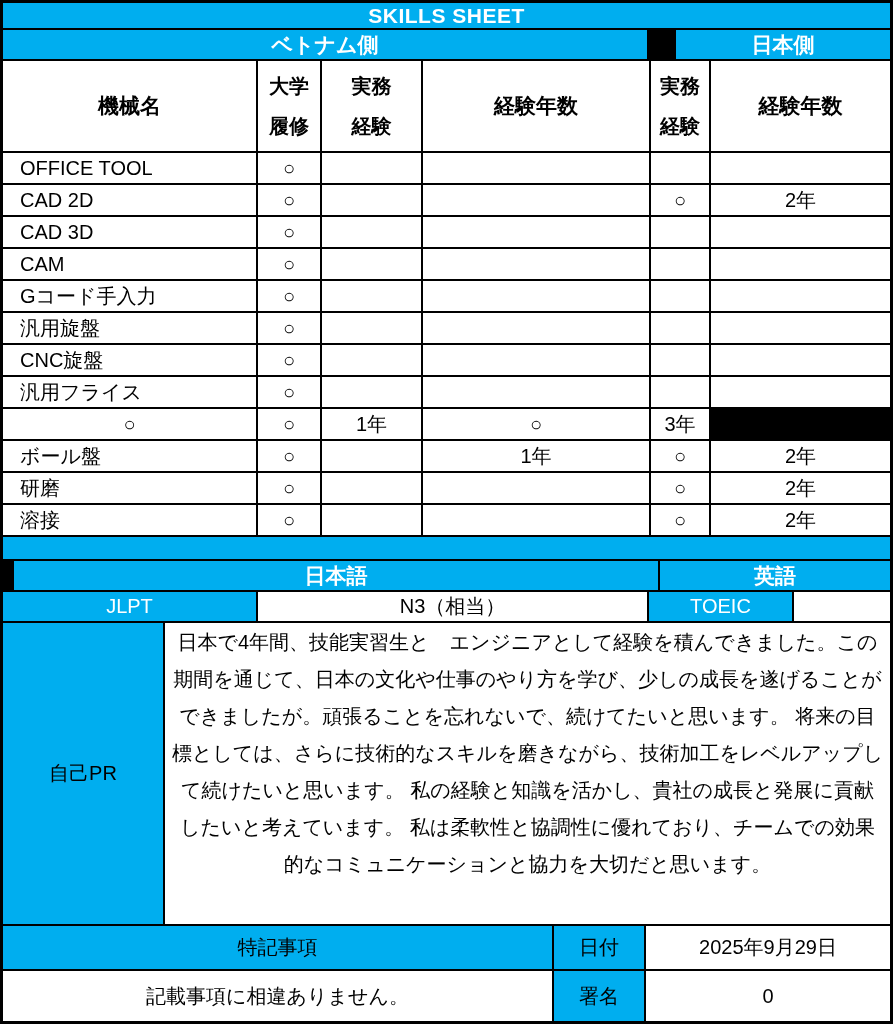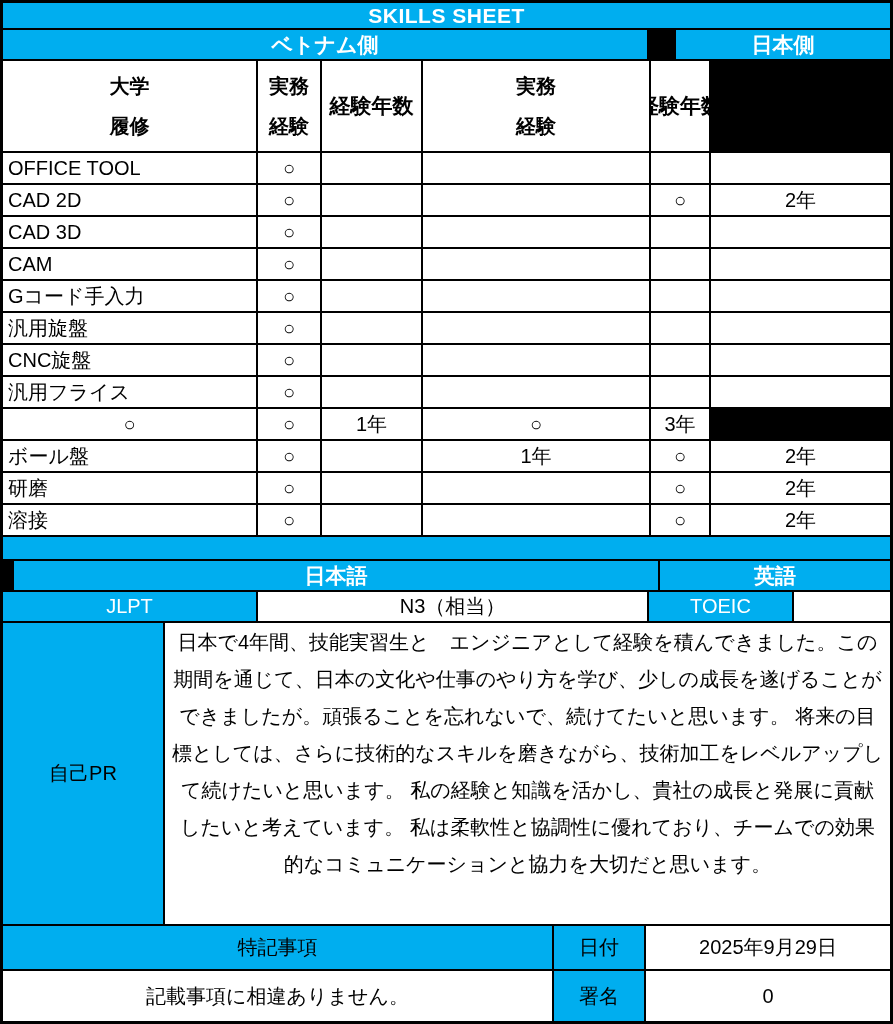--- a/index.html
+++ b/index.html
@@ -44,21 +44,21 @@
     background: #fff;
     display: flex;
     align-items: center;
     justify-content: center;
     font-size: 20px;
     overflow: hidden;
     white-space: nowrap;
   }
   .cy   { background: #00AEEF; }
   .wt   { color: #fff; }
-  .left { justify-content: flex-start; padding-left: 5px; }
+  .left { justify-content: flex-start; padding-left: 17px; }
   .twoline { white-space: pre-line; text-align: center; line-height: 40px; font-weight: bold; }
 
   .t-title { font-size: 21px; font-weight: bold; color: #fff; letter-spacing: 0.5px; }
   .t-group { font-size: 21px; font-weight: bold; color: #fff; }
   .t-colhead { font-size: 21px; font-weight: bold; }
 
   .pr-text {
     align-items: flex-start;
     justify-content: flex-start;
     white-space: normal;
@@ -76,20 +76,21 @@
   <div class="row g-title h-title">
     <div class="c cy t-title">SKILLS SHEET</div>
   </div>
 
   <div class="row g-group h-group">
     <div class="c cy t-group">ベトナム側</div>
     <div class="c cy t-group">日本側</div>
   </div>
 
   <div class="row g-main h-colhead">
+    <div class="c t-colhead">機械名</div>
     <div class="c twoline">大学
 履修</div>
     <div class="c twoline">実務
 経験</div>
     <div class="c t-colhead">経験年数</div>
     <div class="c twoline">実務
 経験</div>
     <div class="c t-colhead">経験年数</div>
   </div>
 

